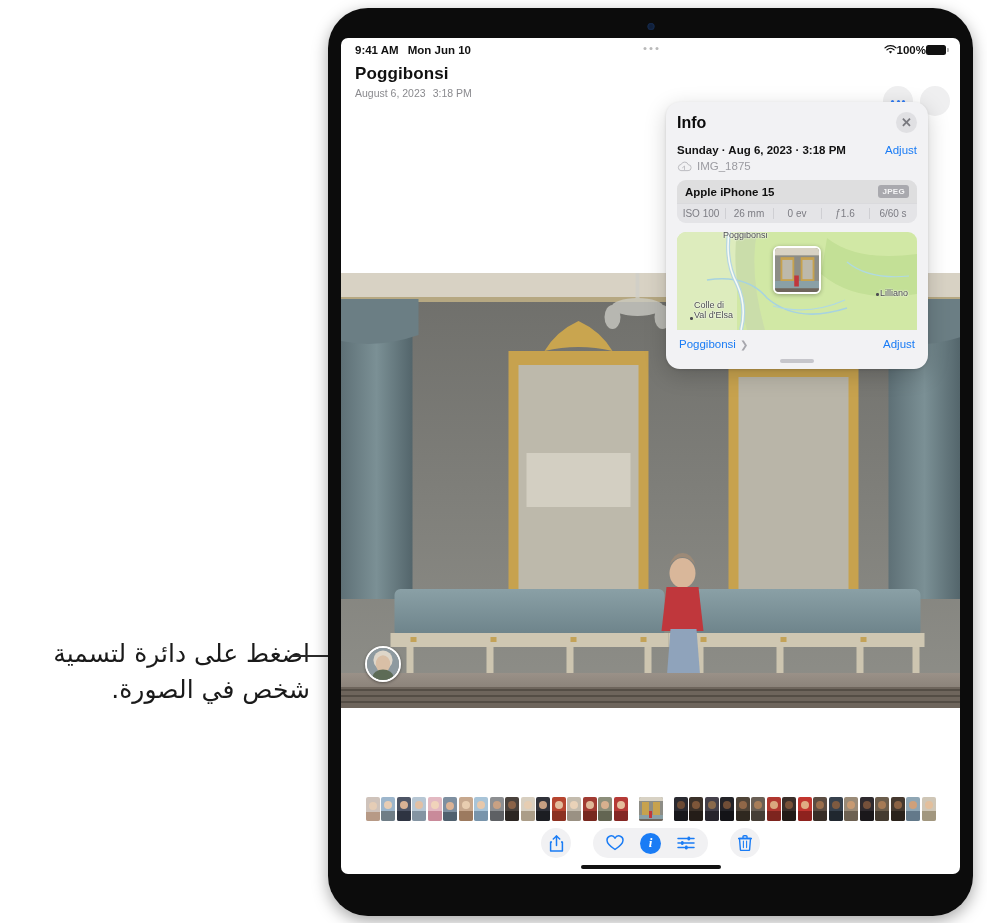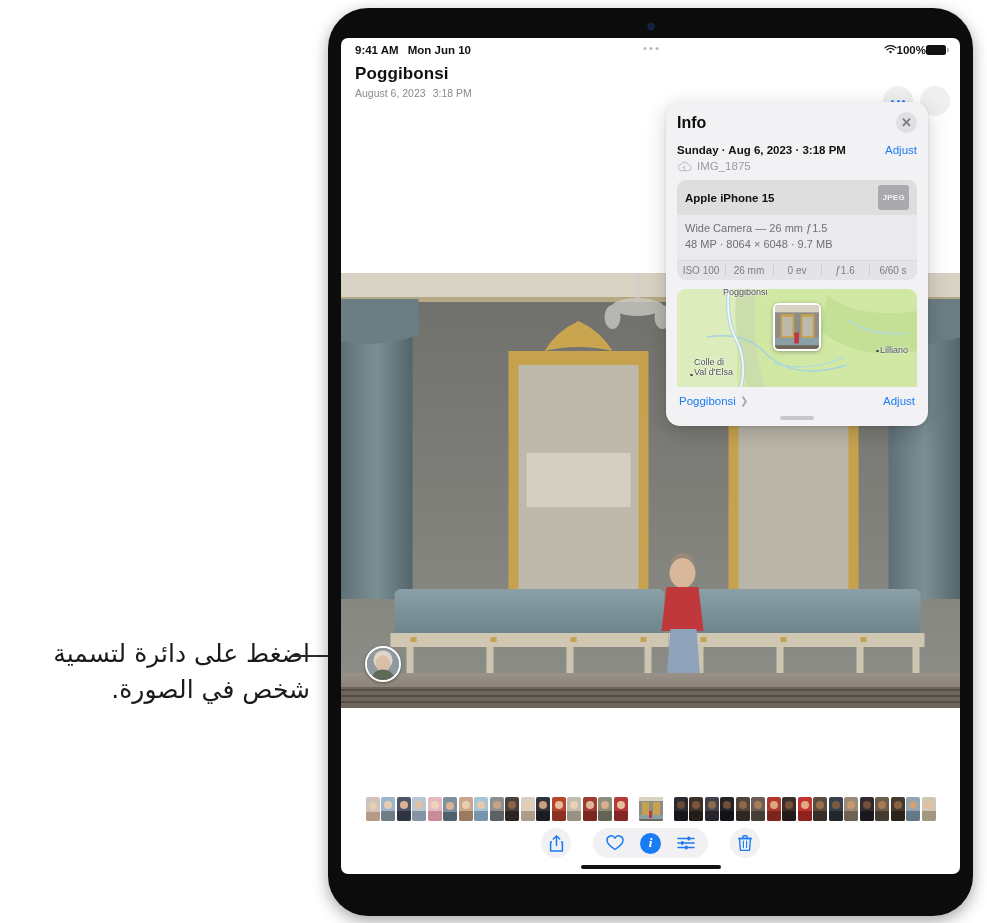--- a/index.html
+++ b/index.html
@@ -120,21 +120,21 @@
 
   
   .cam-card { border-radius:9px; overflow:hidden; background:#e9e9ec; }
   .cam-head {
     display:flex;align-items:center;justify-content:space-between;
     padding:5px 8px; background:#dededf;
   }
   .cam-name{font-size:11.5px;font-weight:700;color:#101010;}
   .jpeg-badge{
     font-size:8px;font-weight:700;color:#f4f4f5;background:#a9a9ae;
-    padding:8px 4px;border-radius:3px;letter-spacing:.3px;
+    padding:2px 4px;border-radius:3px;letter-spacing:.3px;
   }
   .cam-body{padding:6px 8px 7px 8px;background:#eaeaec;}
   .cam-line{font-size:11px;color:#6f6f76;line-height:1.45;}
   .exif-row{
     display:flex; background:#e4e4e7; border-top:1px solid #dadadd;
   }
   .exif-row .cell{
     flex:1; text-align:center; font-size:10px; color:#7c7c83; padding:4px 0;
     position:relative;
   }
@@ -373,24 +373,20 @@
             <path d="M5.2 12.5 A4.2 4.2 0 0 1 5.6 4.2 A5 5 0 0 1 15 4.6 A3.9 3.9 0 0 1 14.8 12.5 Z" fill="none" stroke="#b5b5ba" stroke-width="1.2"></path>
             <path d="M7.4 8.6 L10 6.4 L10 11" fill="none" stroke="#b5b5ba" stroke-width="1.1" stroke-linecap="round"></path>
           </svg>
           <span class="file-name">IMG_1875</span>
         </div>
 
         <div class="cam-card">
           <div class="cam-head">
             <span class="cam-name">Apple iPhone 15</span>
             <span class="jpeg-badge">JPEG</span>
-          </div>
-          <div class="cam-body">
-            <div class="cam-line">Wide Camera — 26 mm ƒ1.5</div>
-            <div class="cam-line">48 MP · 8064 × 6048 · 9.7 MB</div>
           </div>
           <div class="exif-row">
             <span class="cell">ISO 100</span>
             <span class="cell">26 mm</span>
             <span class="cell">0 ev</span>
             <span class="cell">ƒ1.6</span>
             <span class="cell">6/60 s</span>
           </div>
         </div>
 

